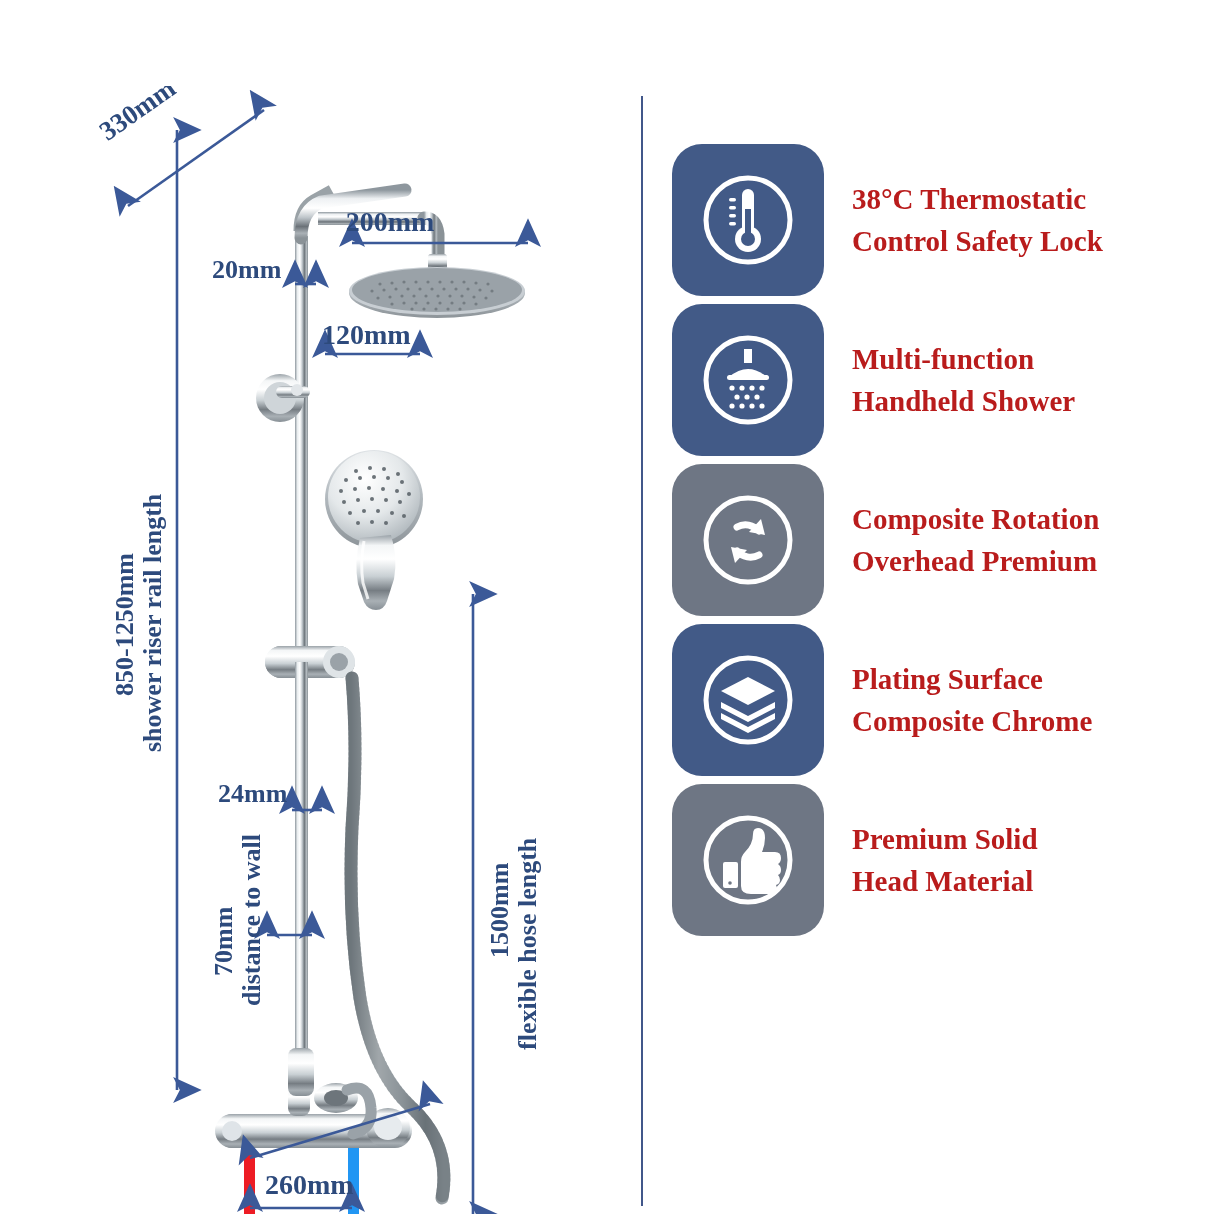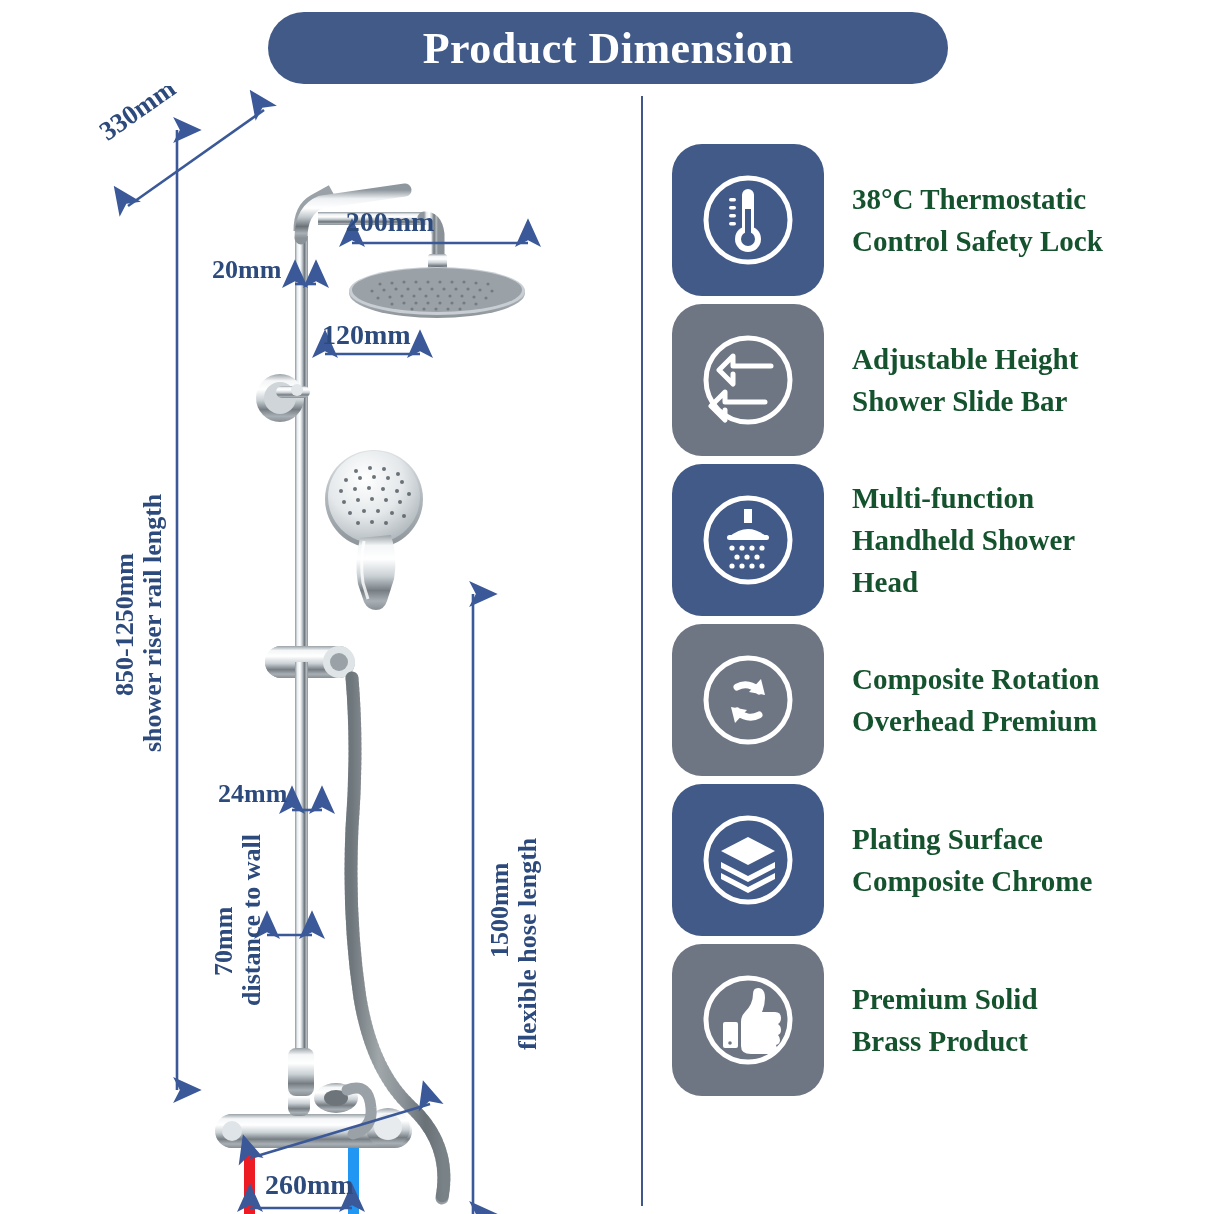--- a/index.html
+++ b/index.html
@@ -83,38 +83,35 @@
     flex: 0 0 152px;
     display: flex;
     align-items: center;
     justify-content: center;
   }
   .feature-icon.blue { background: #425A87; }
   .feature-icon.gray { background: #6E7684; }
   .feature-icon svg { display: block; }
   .feature-text {
     margin-left: 28px;
-    color: #14532d;
+    color: #b91c1c;
     font-family: "Liberation Serif", serif;
     font-weight: bold;
     font-size: 29px;
     line-height: 1.45;
   }
   .feature-text .ln { display: block; white-space: nowrap; }
 
   
 </style>
 </head>
 <body>
 
 <div id="page">
 
-  <div class="title-pill">
-    <span class="title-text">Product Dimension</span>
-  </div>
 
   <div class="diagram">
     <svg width="640" height="1128" viewBox="0 0 640 1128" xmlns="http://www.w3.org/2000/svg">
       <defs>
         <linearGradient id="chromeTube" x1="0" y1="0" x2="1" y2="0">
           <stop offset="0%" stop-color="#8e979e"></stop>
           <stop offset="18%" stop-color="#e9edef"></stop>
           <stop offset="38%" stop-color="#ffffff"></stop>
           <stop offset="55%" stop-color="#c3cacf"></stop>
           <stop offset="72%" stop-color="#6f777d"></stop>
@@ -368,33 +365,20 @@
             <rect x="36" y="57" width="7" height="3.4" rx="1.7"></rect>
           </g>
         </svg>
       </div>
       <div class="feature-text">
         <span class="ln">38°C Thermostatic</span>
         <span class="ln">Control Safety Lock</span>
       </div>
     </div>
 
-    <div class="feature-row">
-      <div class="feature-icon gray">
-        <svg width="110" height="110" viewBox="0 0 110 110">
-          <circle cx="55" cy="55" r="42" fill="none" stroke="#fff" stroke-width="5"></circle>
-          <path d="M78 41 H40 l0 -10 -14 14 14 14 0 -10" fill="none" stroke="#fff" stroke-width="5" stroke-linejoin="round" stroke-linecap="round"></path>
-          <path d="M32 63 H72 l0 10 14 -14 -14 -14 0 10" fill="none" stroke="#fff" stroke-width="5" stroke-linejoin="round" stroke-linecap="round" transform="translate(-6,14) rotate(180 55 63)"></path>
-        </svg>
-      </div>
-      <div class="feature-text">
-        <span class="ln">Adjustable Height</span>
-        <span class="ln">Shower Slide Bar</span>
-      </div>
-    </div>
 
     <div class="feature-row">
       <div class="feature-icon blue">
         <svg width="110" height="110" viewBox="0 0 110 110">
           <circle cx="55" cy="55" r="42" fill="none" stroke="#fff" stroke-width="5"></circle>
           <rect x="51" y="24" width="8" height="14" fill="#fff"></rect>
           <path d="M36 52 q19 -16 38 0 z" fill="#fff"></path>
           <rect x="34" y="50" width="42" height="5" rx="2.5" fill="#fff"></rect>
           <g fill="#fff">
             <circle cx="39" cy="63" r="2.6"></circle>
@@ -407,21 +391,20 @@
             <circle cx="39" cy="81" r="2.6"></circle>
               <circle cx="49" cy="81" r="2.6"></circle>
               <circle cx="59" cy="81" r="2.6"></circle>
               <circle cx="69" cy="81" r="2.6"></circle>
           </g>
         </svg>
       </div>
       <div class="feature-text">
         <span class="ln">Multi-function</span>
         <span class="ln">Handheld Shower</span>
-        <span class="ln">Head</span>
       </div>
     </div>
 
     <div class="feature-row">
       <div class="feature-icon gray">
         <svg width="110" height="110" viewBox="0 0 110 110">
           <circle cx="55" cy="55" r="42" fill="none" stroke="#fff" stroke-width="5"></circle>
           <path d="M44 42 a18 18 0 0 1 22 4" fill="none" stroke="#fff" stroke-width="7" stroke-linecap="round"></path>
           <path d="M68 34 l4 16 -16 -3 z" fill="#fff"></path>
           <path d="M66 70 a18 18 0 0 1 -22 -4" fill="none" stroke="#fff" stroke-width="7" stroke-linecap="round"></path>
@@ -453,18 +436,18 @@
       <div class="feature-icon gray">
         <svg width="110" height="110" viewBox="0 0 110 110">
           <circle cx="55" cy="55" r="42" fill="none" stroke="#fff" stroke-width="5"></circle>
           <rect x="30" y="57" width="15" height="26" rx="2" fill="#fff"></rect>
           <circle cx="37" cy="78" r="1.8" fill="#6E7684"></circle>
           <path d="M48 57 q0 -6 4 -10 q8 -8 8 -18 q0 -6 5 -6 q7 0 7 10 q0 7 -3 14 h13 q6 0 6 6 q0 4 -3 6 q3 2 3 6 q0 4 -3 5 q2 2 2 5 q0 4 -4 5 q1 2 1 4 q0 5 -6 5 H58 q-10 0 -10 -8 z" fill="#fff"></path>
         </svg>
       </div>
       <div class="feature-text">
         <span class="ln">Premium Solid</span>
-        <span class="ln">Brass Product</span>
+        <span class="ln">Head Material</span>
       </div>
     </div>
 
   </div>
 </div>
 
 </body></html>

